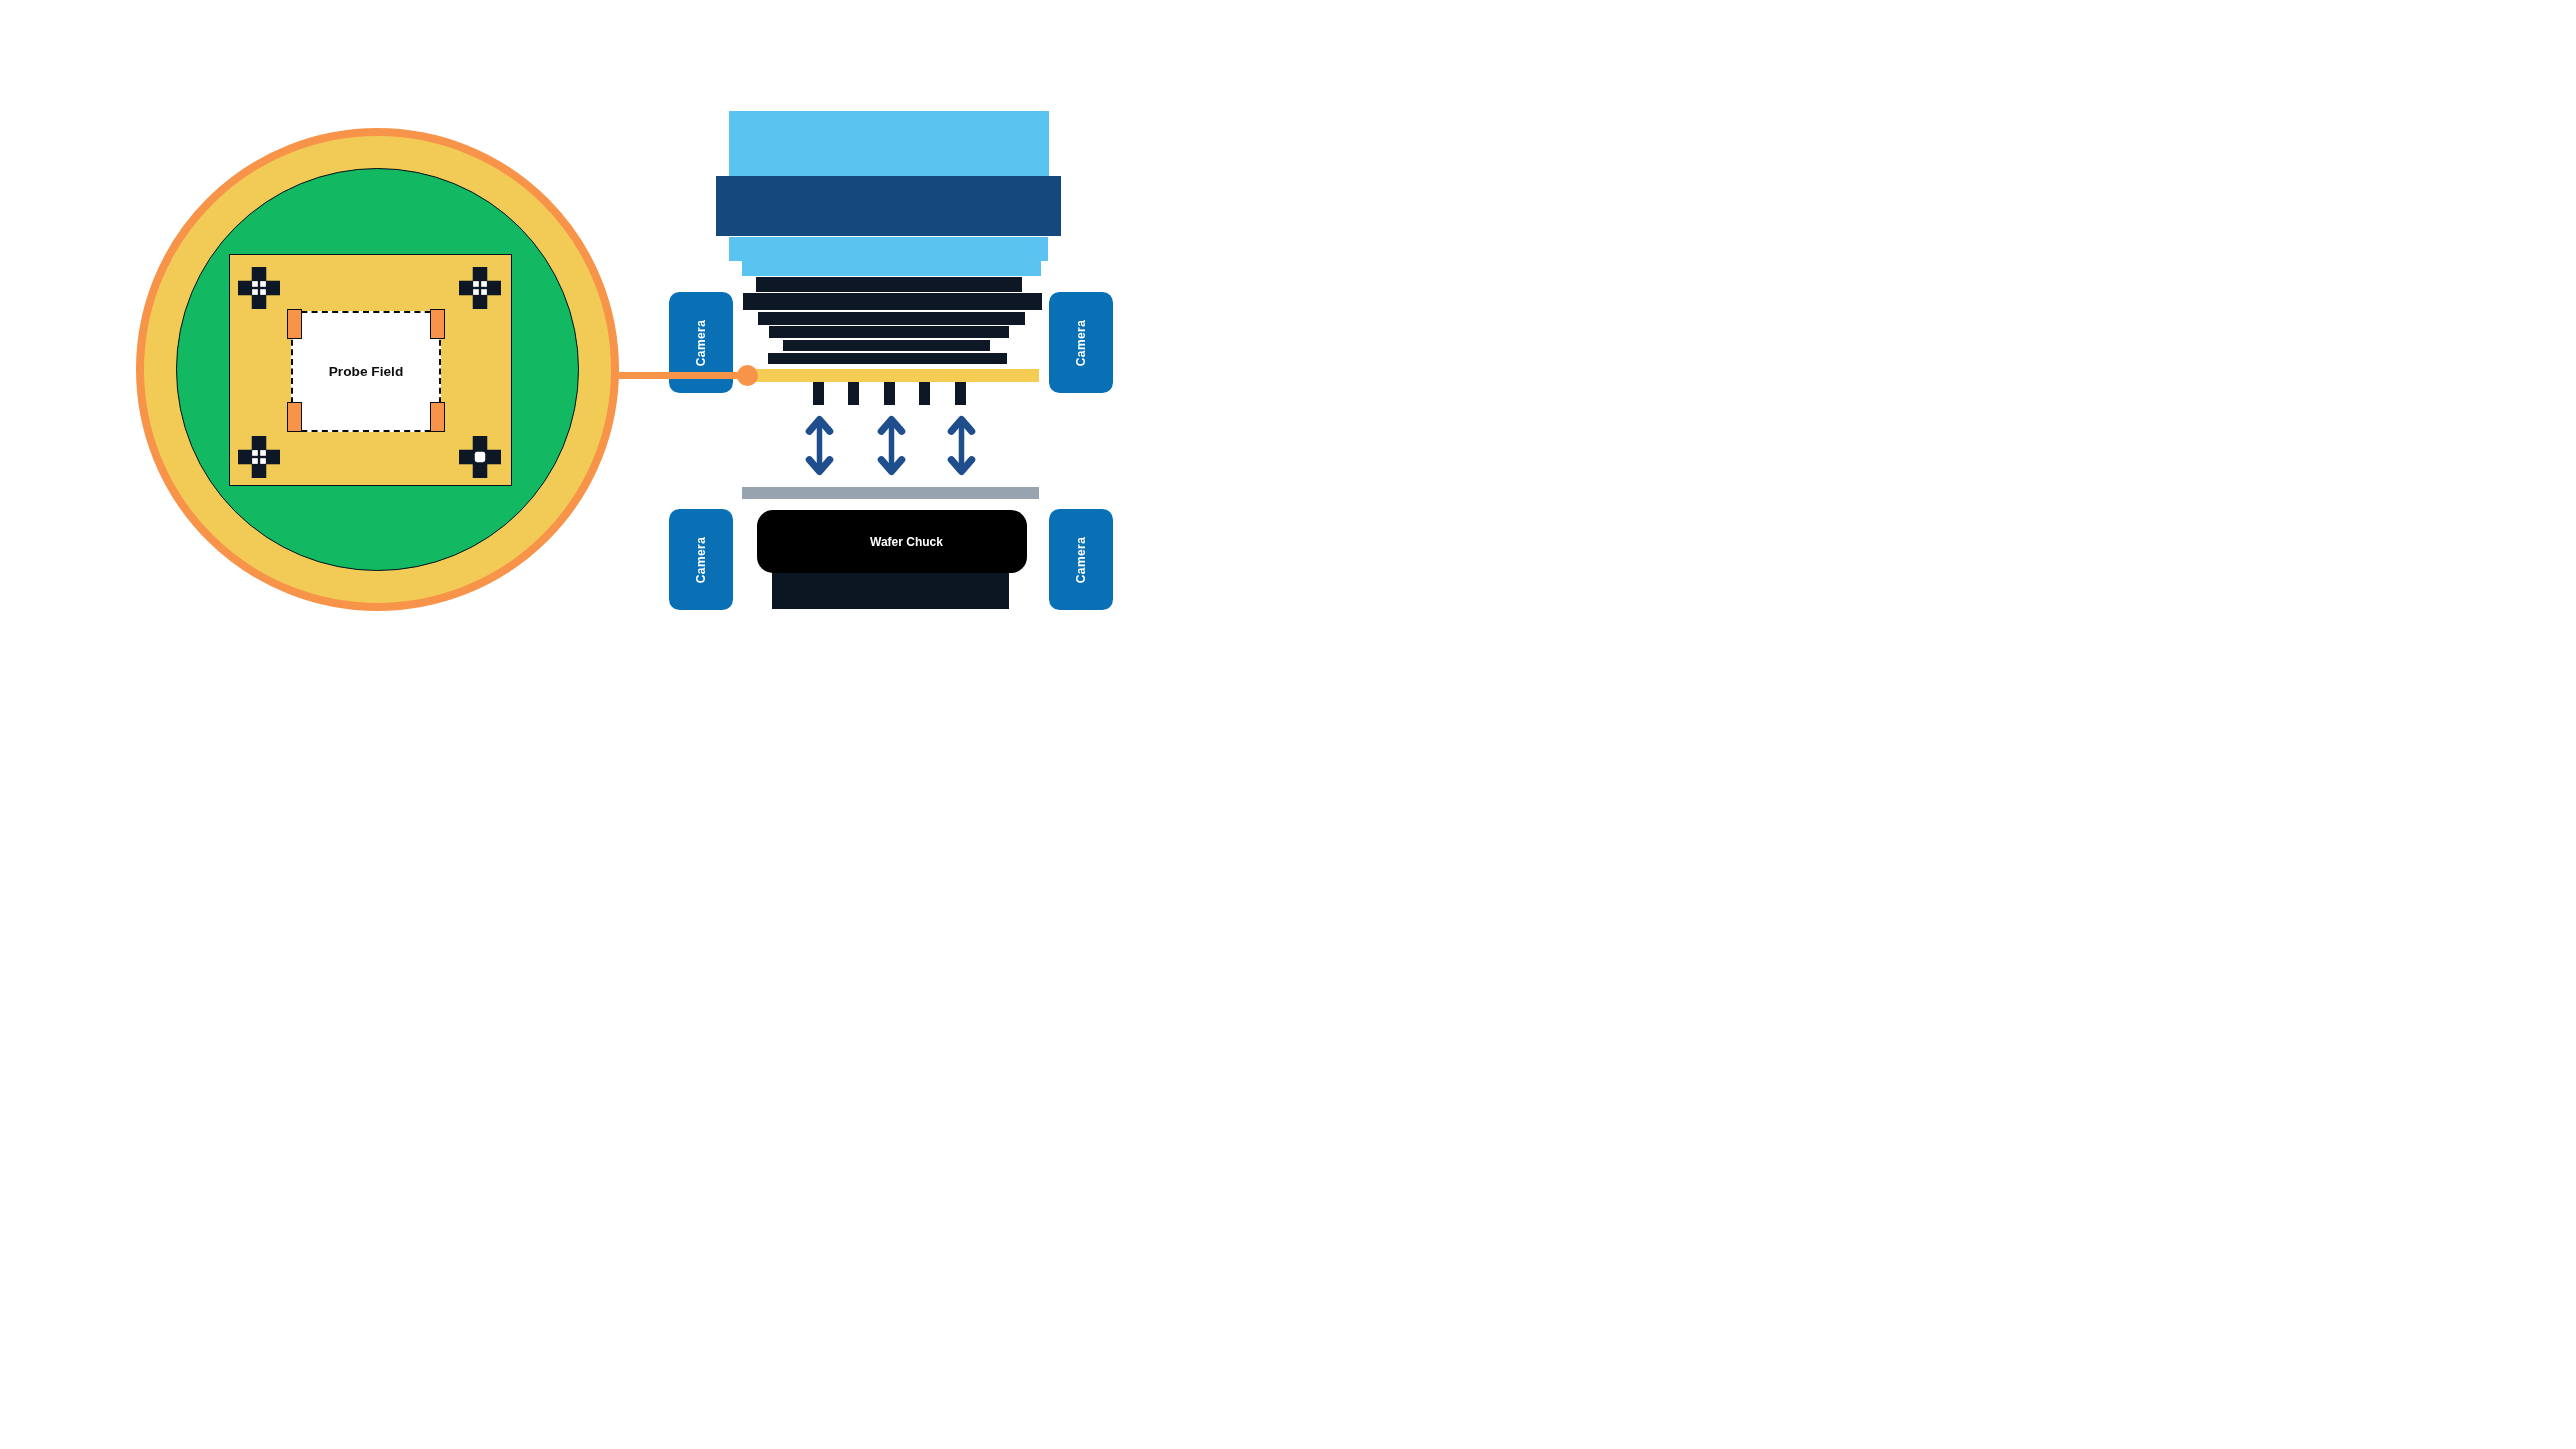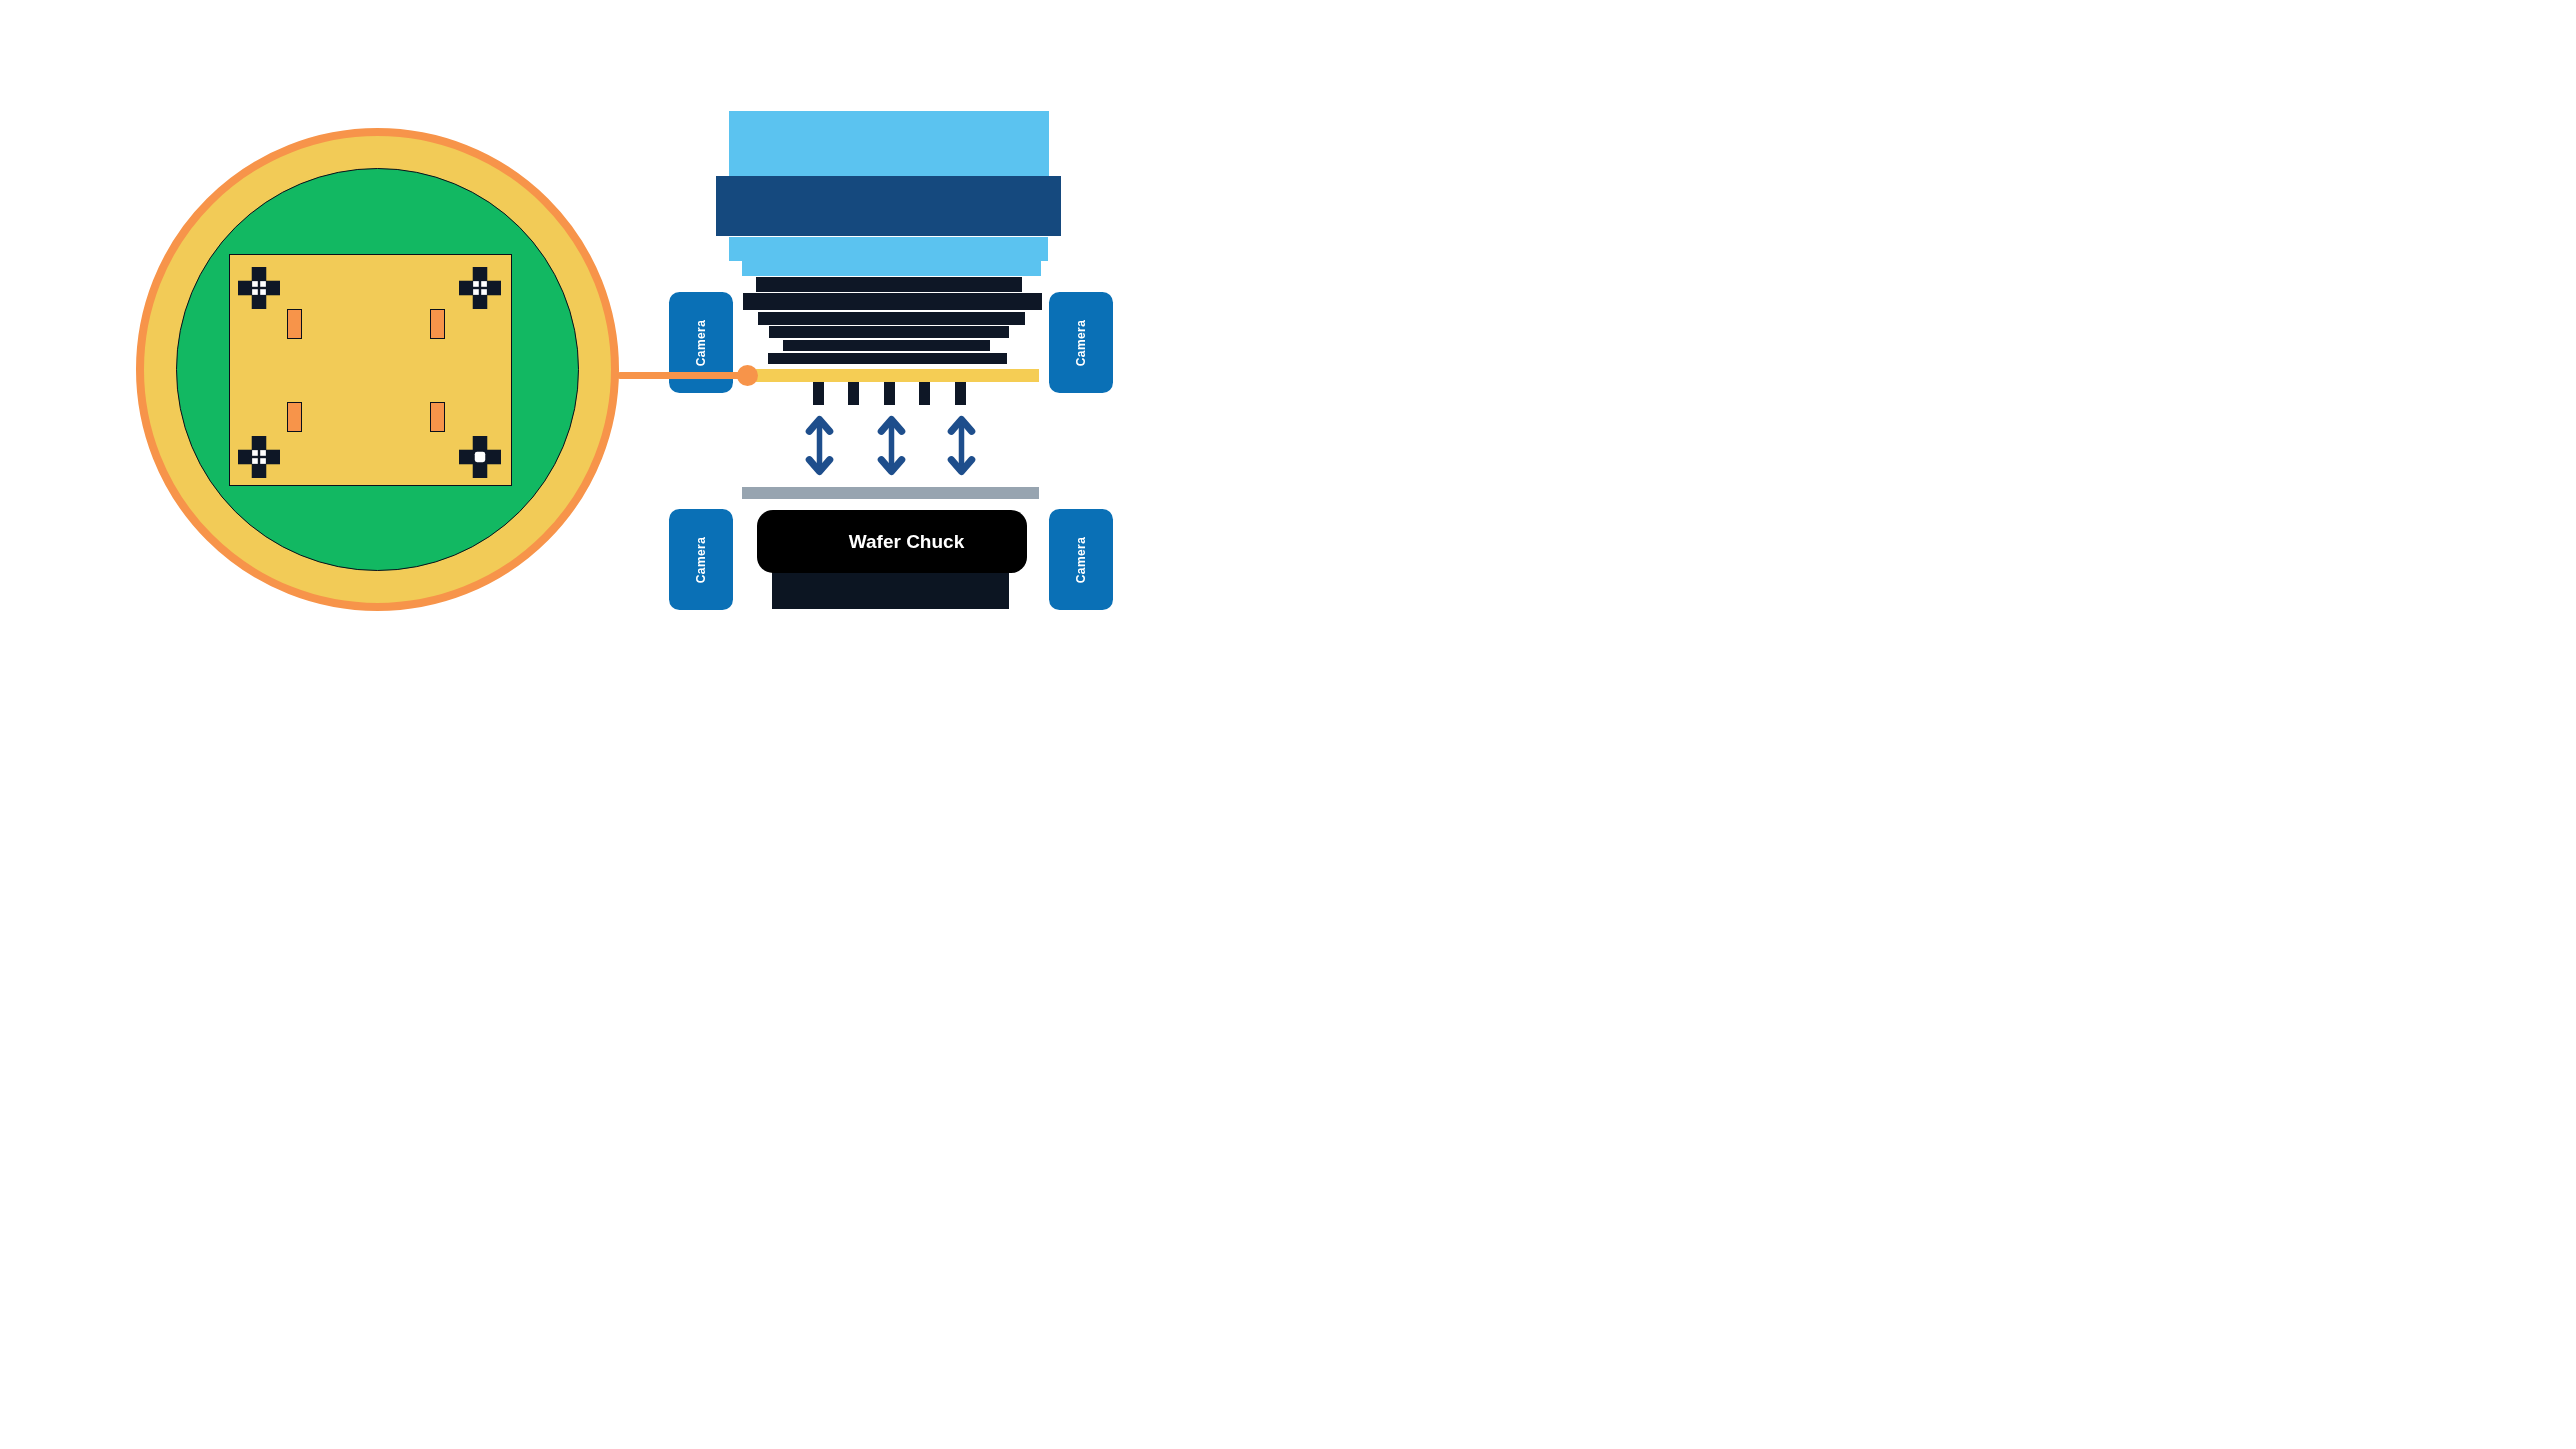--- a/index.html
+++ b/index.html
@@ -40,21 +40,21 @@
   .layer4{left:769px;top:326px;width:240px;height:12px;}
   .layer5{left:783px;top:340px;width:207px;height:11.3px;}
   .layer6{left:768px;top:353px;width:239px;height:11.3px;}
   .probe-card{left:756px;top:369px;width:283px;height:13px;background:var(--pcb-yellow);z-index:5;}
   .pin{top:382px;width:10.5px;height:22.5px;background:var(--ink);}
 
   
   .wafer-slab{left:742px;top:487px;width:297px;height:12px;background:var(--chuck-gray);}
   .chuck{left:757px;top:510px;width:270px;height:63px;background:var(--chuck-black);
     border-radius:16px;display:flex;align-items:center;justify-content:center;z-index:2;}
-  .chuck-label{color:#ffffff;font-size:19px;font-weight:bold;margin-left:29px;}
+  .chuck-label{color:#ffffff;font-size:12px;font-weight:bold;margin-left:29px;}
   .chuck-base{left:772px;top:571px;width:237px;height:38px;background:#0c1522;}
 
   
   .camera{width:64px;height:101px;background:var(--camera-blue);border-radius:10.5px;
     display:flex;align-items:center;justify-content:center;z-index:1;}
   .camera span{color:#ffffff;font-weight:bold;font-size:12px;letter-spacing:0.4px;
     transform:rotate(-90deg);white-space:nowrap;}
   .cam-tl{left:669px;top:292px;}
   .cam-tr{left:1049px;top:292px;}
   .cam-bl{left:669px;top:509px;}
@@ -94,20 +94,23 @@
     <rect x="27.5" y="17.5" width="7" height="7" fill="#ffffff"></rect>
     <rect x="17.5" y="27.5" width="7" height="7" fill="#ffffff"></rect>
     <rect x="27.5" y="27.5" width="7" height="7" fill="#ffffff"></rect>
   </svg>
   <svg class="abs align-mark" style="left:459px;top:436px" viewBox="0 0 52 52">
     <rect x="17" y="0" width="18" height="52" fill="var(--ink)"></rect>
     <rect x="0" y="17" width="52" height="18" fill="var(--ink)"></rect>
     <rect x="19.5" y="19.5" width="13" height="13" rx="3" fill="#ffffff"></rect>
   </svg>
 
+  <div class="abs probe-field">
+    <span class="probe-field-label">Probe Field</span>
+  </div>
   <div class="abs bracket" style="left:287px;top:309px"></div>
   <div class="abs bracket" style="left:430px;top:309px"></div>
   <div class="abs bracket" style="left:287px;top:402px"></div>
   <div class="abs bracket" style="left:430px;top:402px"></div>
 
   <div class="abs connector-line"></div>
   <div class="abs connector-node"></div>
 
   <div class="abs head-top"></div>
   <div class="abs head-body"></div>

